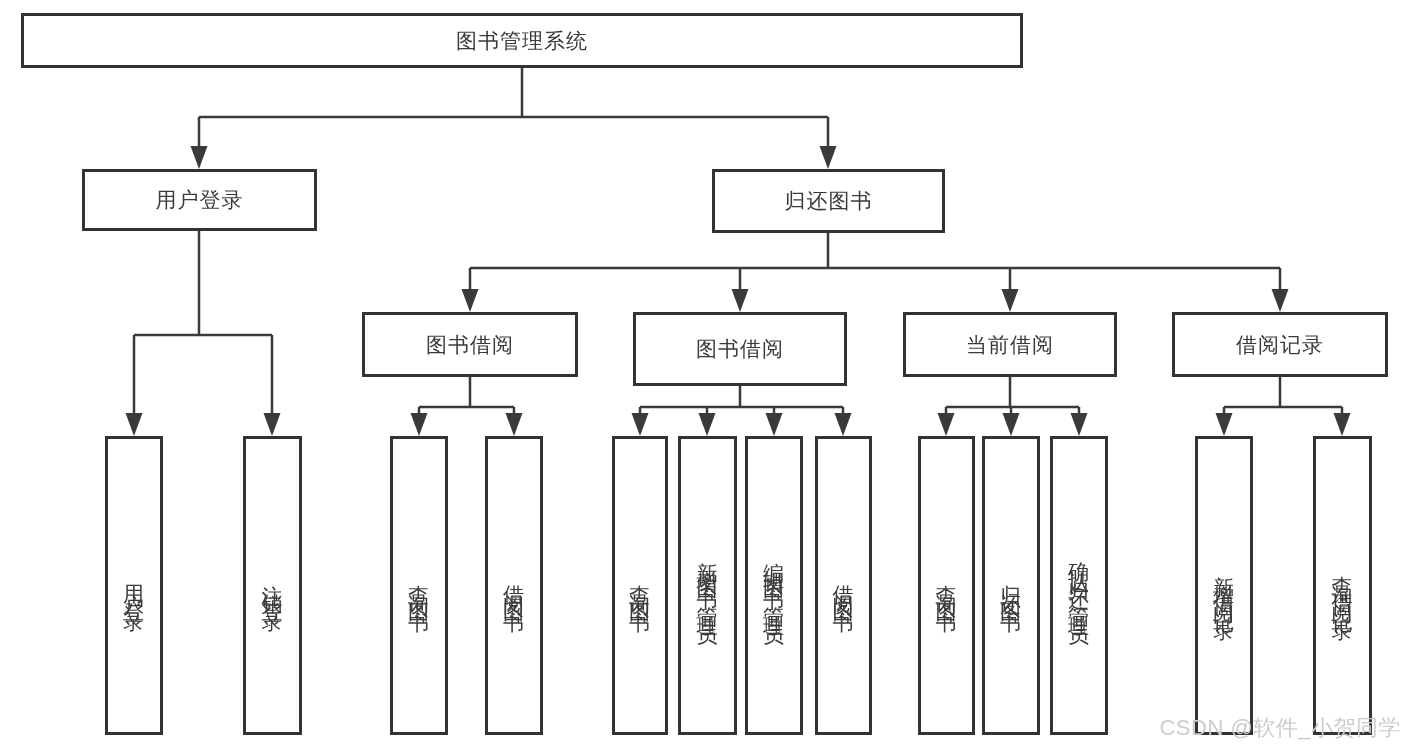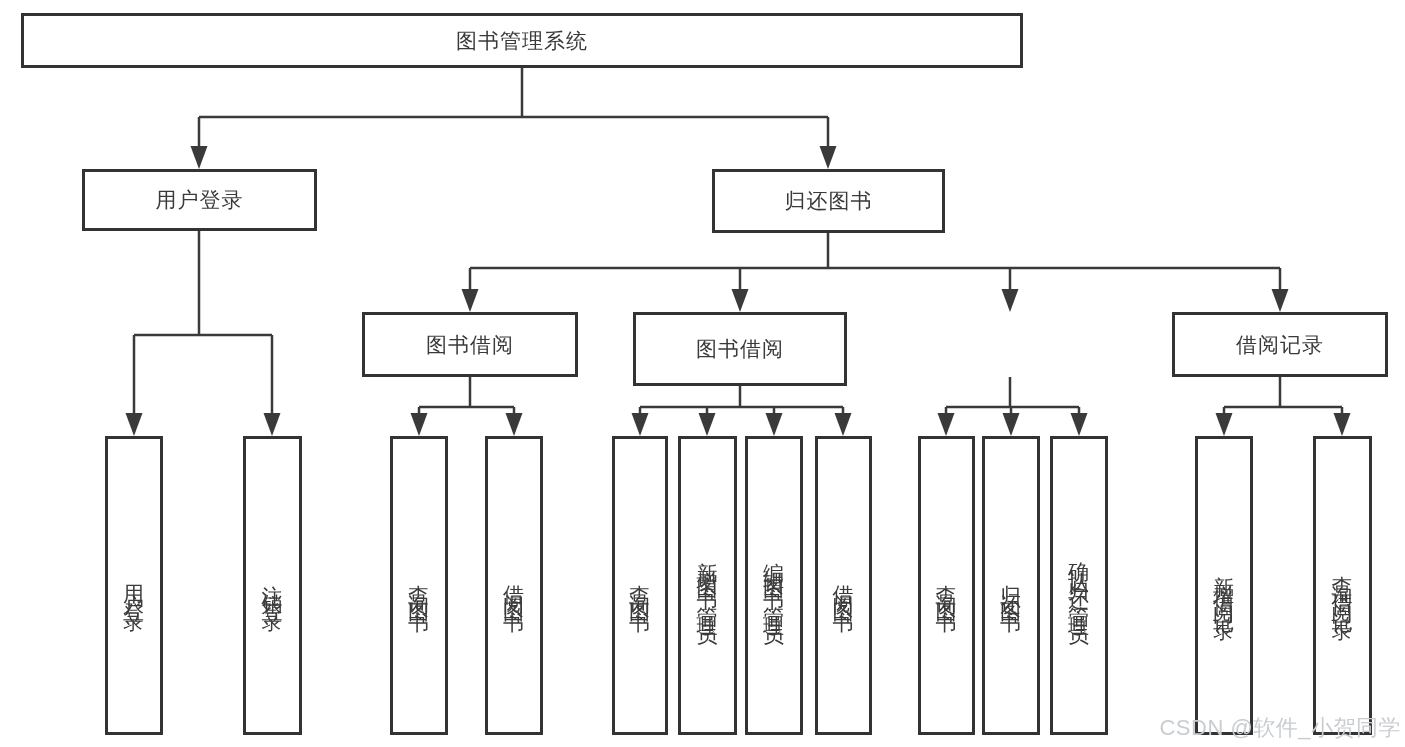--- a/index.html
+++ b/index.html
@@ -118,20 +118,23 @@
   <div class="node h" style="left:712px; top:169px; width:233px; height:64px;">
     <span class="lbl">归还图书</span>
   </div>
 
   <div class="node h" style="left:362px; top:312px; width:216px; height:65px;">
     <span class="lbl">图书借阅</span>
   </div>
   <div class="node h" style="left:633px; top:312px; width:214px; height:74px;">
     <span class="lbl">图书借阅</span>
   </div>
+  <div class="node h" style="left:903px; top:312px; width:214px; height:65px;">
+    <span class="lbl">当前借阅</span>
+  </div>
   <div class="node h" style="left:1172px; top:312px; width:216px; height:65px;">
     <span class="lbl">借阅记录</span>
   </div>
 
   <div class="node leaf" style="left:105px; width:58px;">
     <span class="lbl">用户登录</span>
   </div>
   <div class="node leaf" style="left:243px; width:59px;">
     <span class="lbl">注销登录</span>
   </div>

